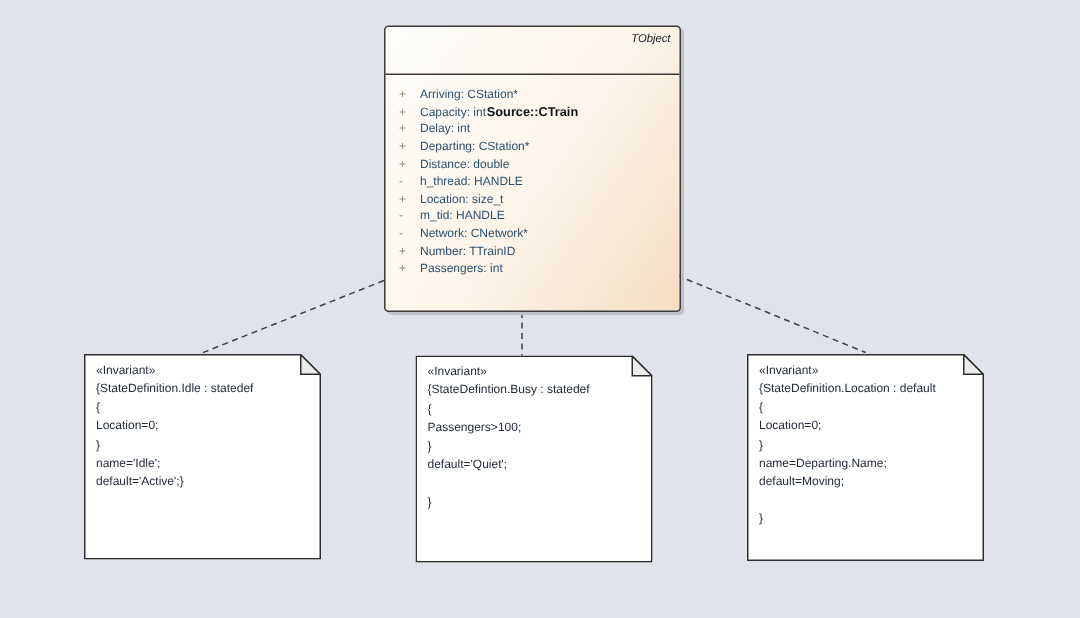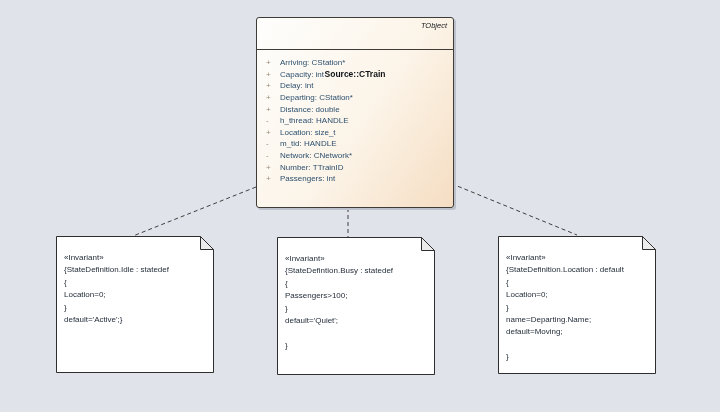--- a/index.html
+++ b/index.html
@@ -52,21 +52,21 @@
   .attr-text { color: #2d506e; }
 
   
   .note {
     position: absolute;
     width: 158px; height: 138px;
   }
   .note svg.note-shape { position: absolute; left: 0; top: 0; }
   .note-body {
     position: absolute; left: 0; top: 0; right: 0; bottom: 0;
-    padding: 16px 8px 0 8px;
+    padding: 5px 8px 0 8px;
     box-sizing: border-box;
   }
   .nline {
     font-size: 8px;
     line-height: 12.4px;
     min-height: 12.4px;
     color: #242e3a;
     white-space: nowrap;
     overflow: hidden;
   }
@@ -137,20 +137,21 @@
   <svg class="note-shape" width="158" height="137">
     <polygon points="0.5,0.5 144.5,0.5 157.5,13.5 157.5,136.5 0.5,136.5" fill="#ffffff" stroke="#2e2e2e" stroke-width="1" style="filter: drop-shadow(2px 2px 0 #bcc1cb);"></polygon>
     <polygon points="144.5,0.5 157.5,13.5 144.5,13.5" fill="#ececec" stroke="#2e2e2e" stroke-width="1"></polygon>
   </svg>
   <div class="note-body">
     <div class="nline">«Invariant»</div>
     <div class="nline">{StateDefinition.Idle : statedef</div>
     <div class="nline">{</div>
     <div class="nline">Location=0;</div>
     <div class="nline">}</div>
+    <div class="nline">name='Idle';</div>
     <div class="nline">default='Active';}</div>
   </div>
 </div>
 
 <div class="note" style="left:277px; top:237px;">
   <svg class="note-shape" width="158" height="138">
     <polygon points="0.5,0.5 144.5,0.5 157.5,13.5 157.5,137.5 0.5,137.5" fill="#ffffff" stroke="#2e2e2e" stroke-width="1" style="filter: drop-shadow(2px 2px 0 #bcc1cb);"></polygon>
     <polygon points="144.5,0.5 157.5,13.5 144.5,13.5" fill="#ececec" stroke="#2e2e2e" stroke-width="1"></polygon>
   </svg>
   <div class="note-body">

